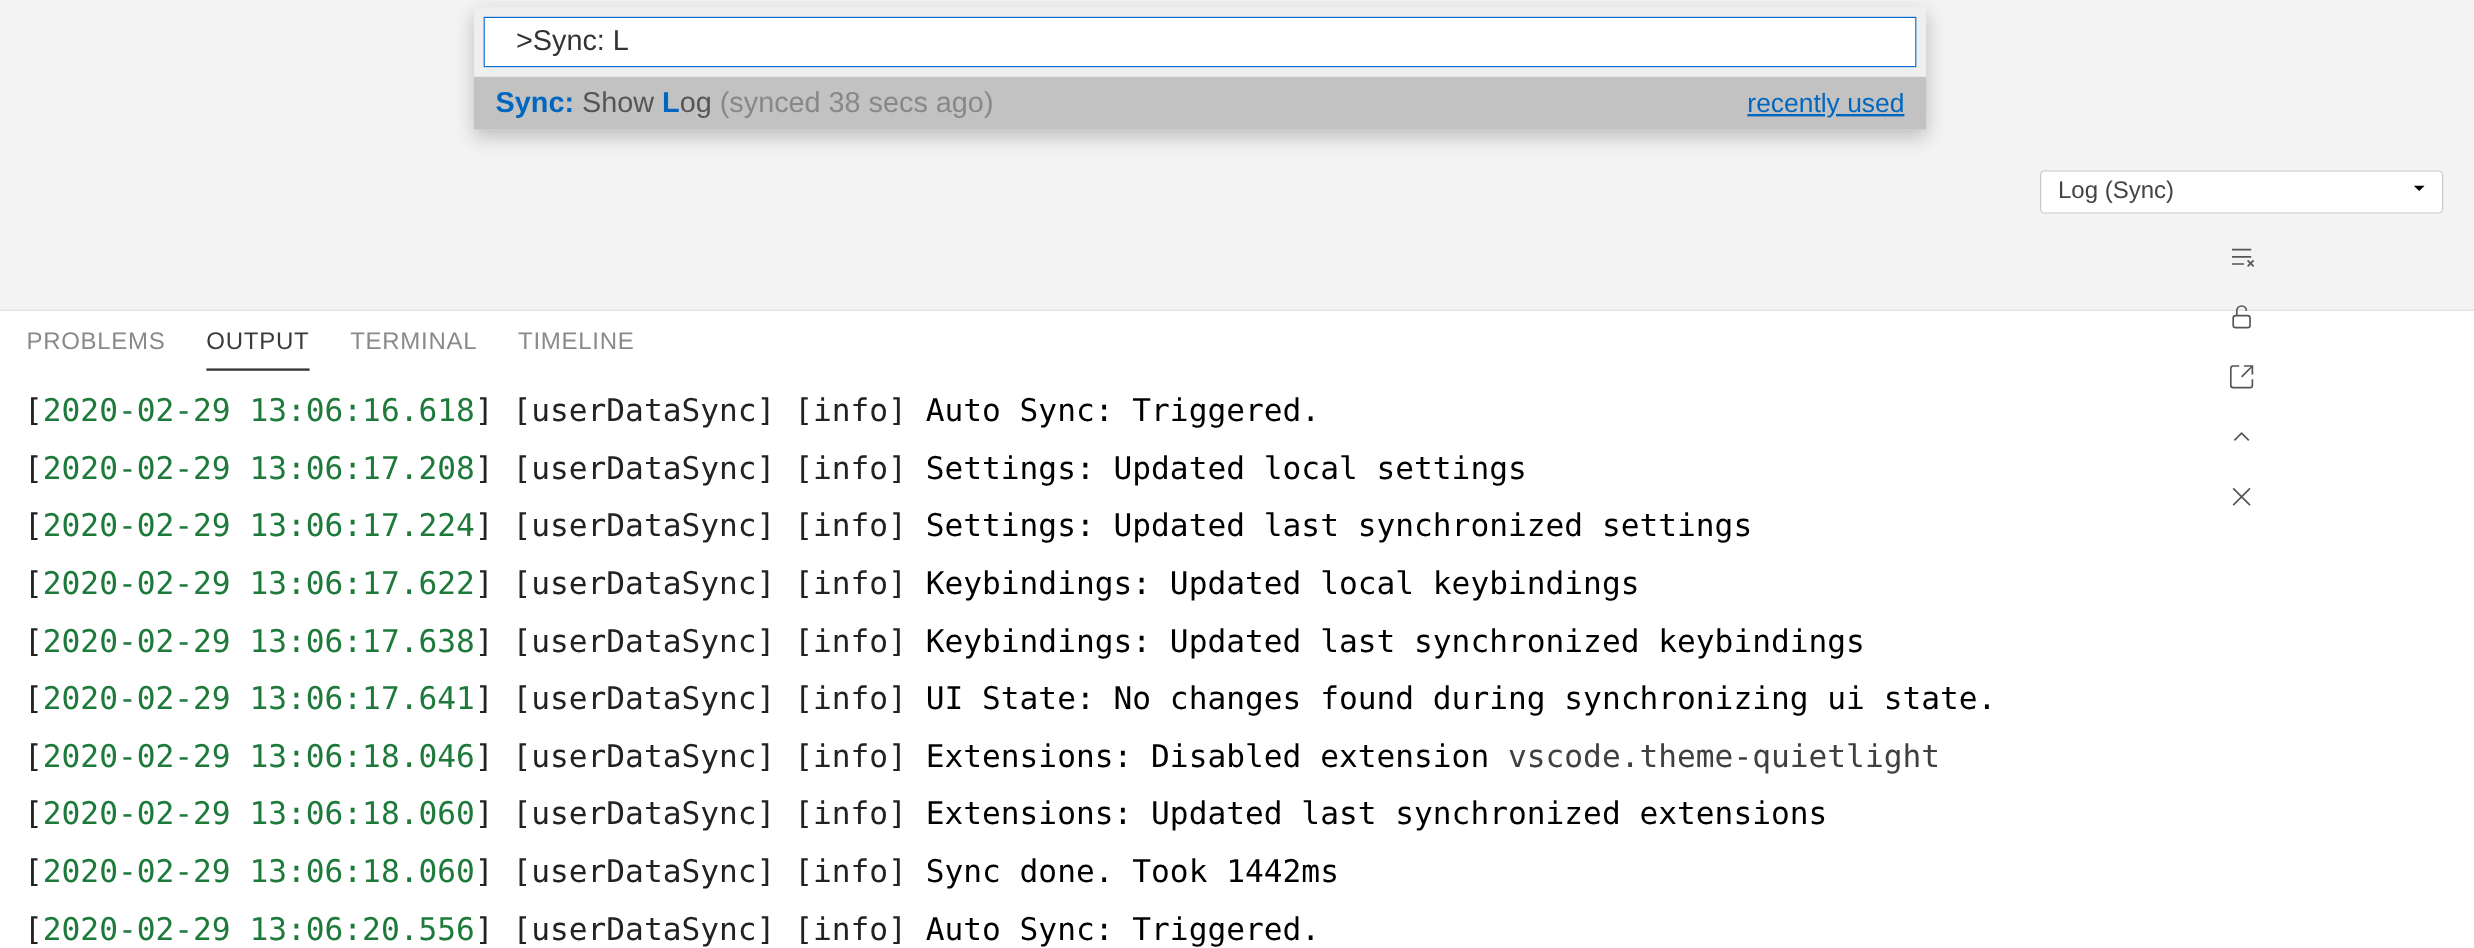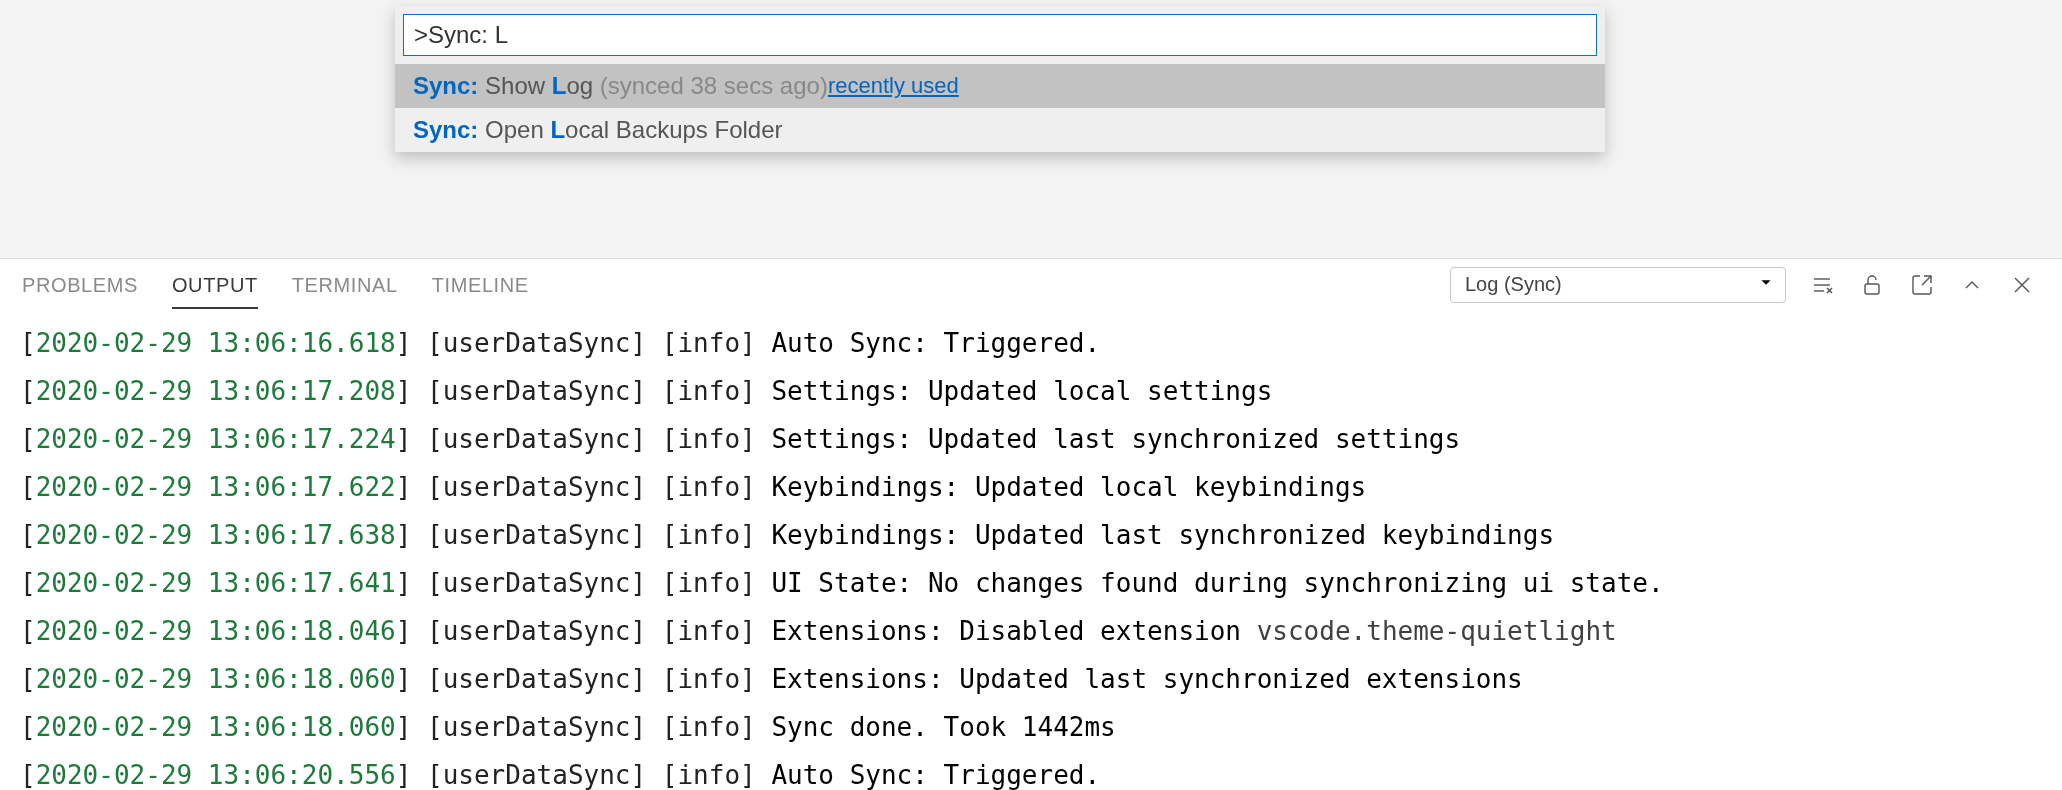--- a/index.html
+++ b/index.html
@@ -24,31 +24,32 @@
     border-radius: 2px;
     z-index: 100;
   }
   .palette-input-wrap {
     padding: 8px;
   }
   .palette-input {
     width: 100%;
     height: 42px;
     font-size: 24px;
-    padding: 4px 10px;
+    padding: 4px 26px;
     border: 1px solid #0a6ed1;
     outline: none;
     background: #fff;
     color: #333;
     font-family: inherit;
   }
   .palette-list { }
   .palette-item {
     display: flex;
     align-items: center;
+    justify-content: space-between;
     padding: 0 18px;
     font-size: 24px;
     height: 44px;
     cursor: pointer;
   }
   .palette-item.selected { background: #c2c2c2; }
   .palette-item-label { white-space: nowrap; }
   .palette-item .prefix { color: #0066bf; font-weight: 600; }
   .palette-item .hl { color: #0066bf; font-weight: 600; }
   .palette-item .rest { color: #555; }
@@ -89,20 +90,21 @@
   }
   .panel-tab.active {
     color: #3a3a3a;
     border-bottom-color: #3a3a3a;
   }
   .panel-actions {
     display: flex;
     align-items: center;
     gap: 22px;
     padding-right: 4px;
+    flex-direction: column;
   }
   .channel-select {
     position: relative;
     width: 336px;
     height: 36px;
     border: 1px solid #c9c9c9;
     border-radius: 4px;
     background: #fff;
     display: flex;
     align-items: center;
@@ -151,23 +153,20 @@
 
 <div class="palette">
   <div class="palette-input-wrap">
     <input class="palette-input" type="text" value="&gt;Sync: L" style="">
   </div>
   <div class="palette-list" id="palette-list">
       <div class="palette-item selected">
         <span class="palette-item-label"><span class="prefix">Sync:</span><span class="rest"> Show </span><span class="hl">L</span><span class="rest">og </span><span class="meta">(synced 38 secs ago)</span></span>
         <span class="tag">recently used</span>
       </div>
-      <div class="palette-item">
-        <span class="palette-item-label"><span class="prefix">Sync:</span><span class="rest"> Open </span><span class="hl">L</span><span class="rest">ocal Backups Folder</span></span>
-      </div>
     </div>
 </div>
 
 <div class="panel">
   <div class="panel-header">
     <div class="panel-tabs" id="panel-tabs">
         <div class="panel-tab">PROBLEMS</div>
         <div class="panel-tab active">OUTPUT</div>
         <div class="panel-tab">TERMINAL</div>
         <div class="panel-tab">TIMELINE</div>

